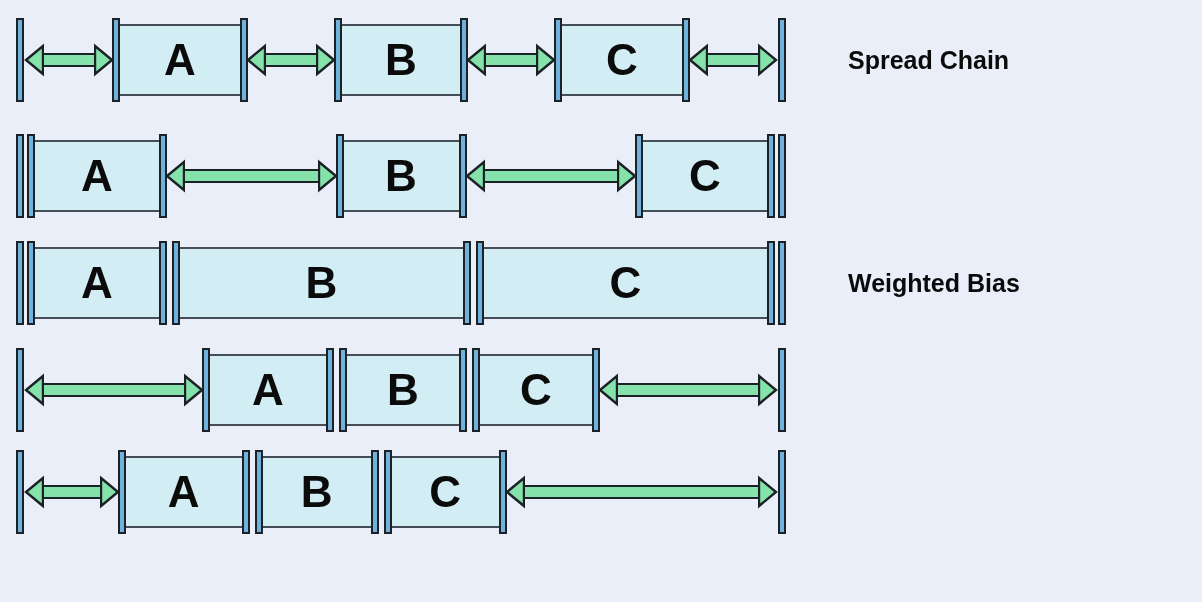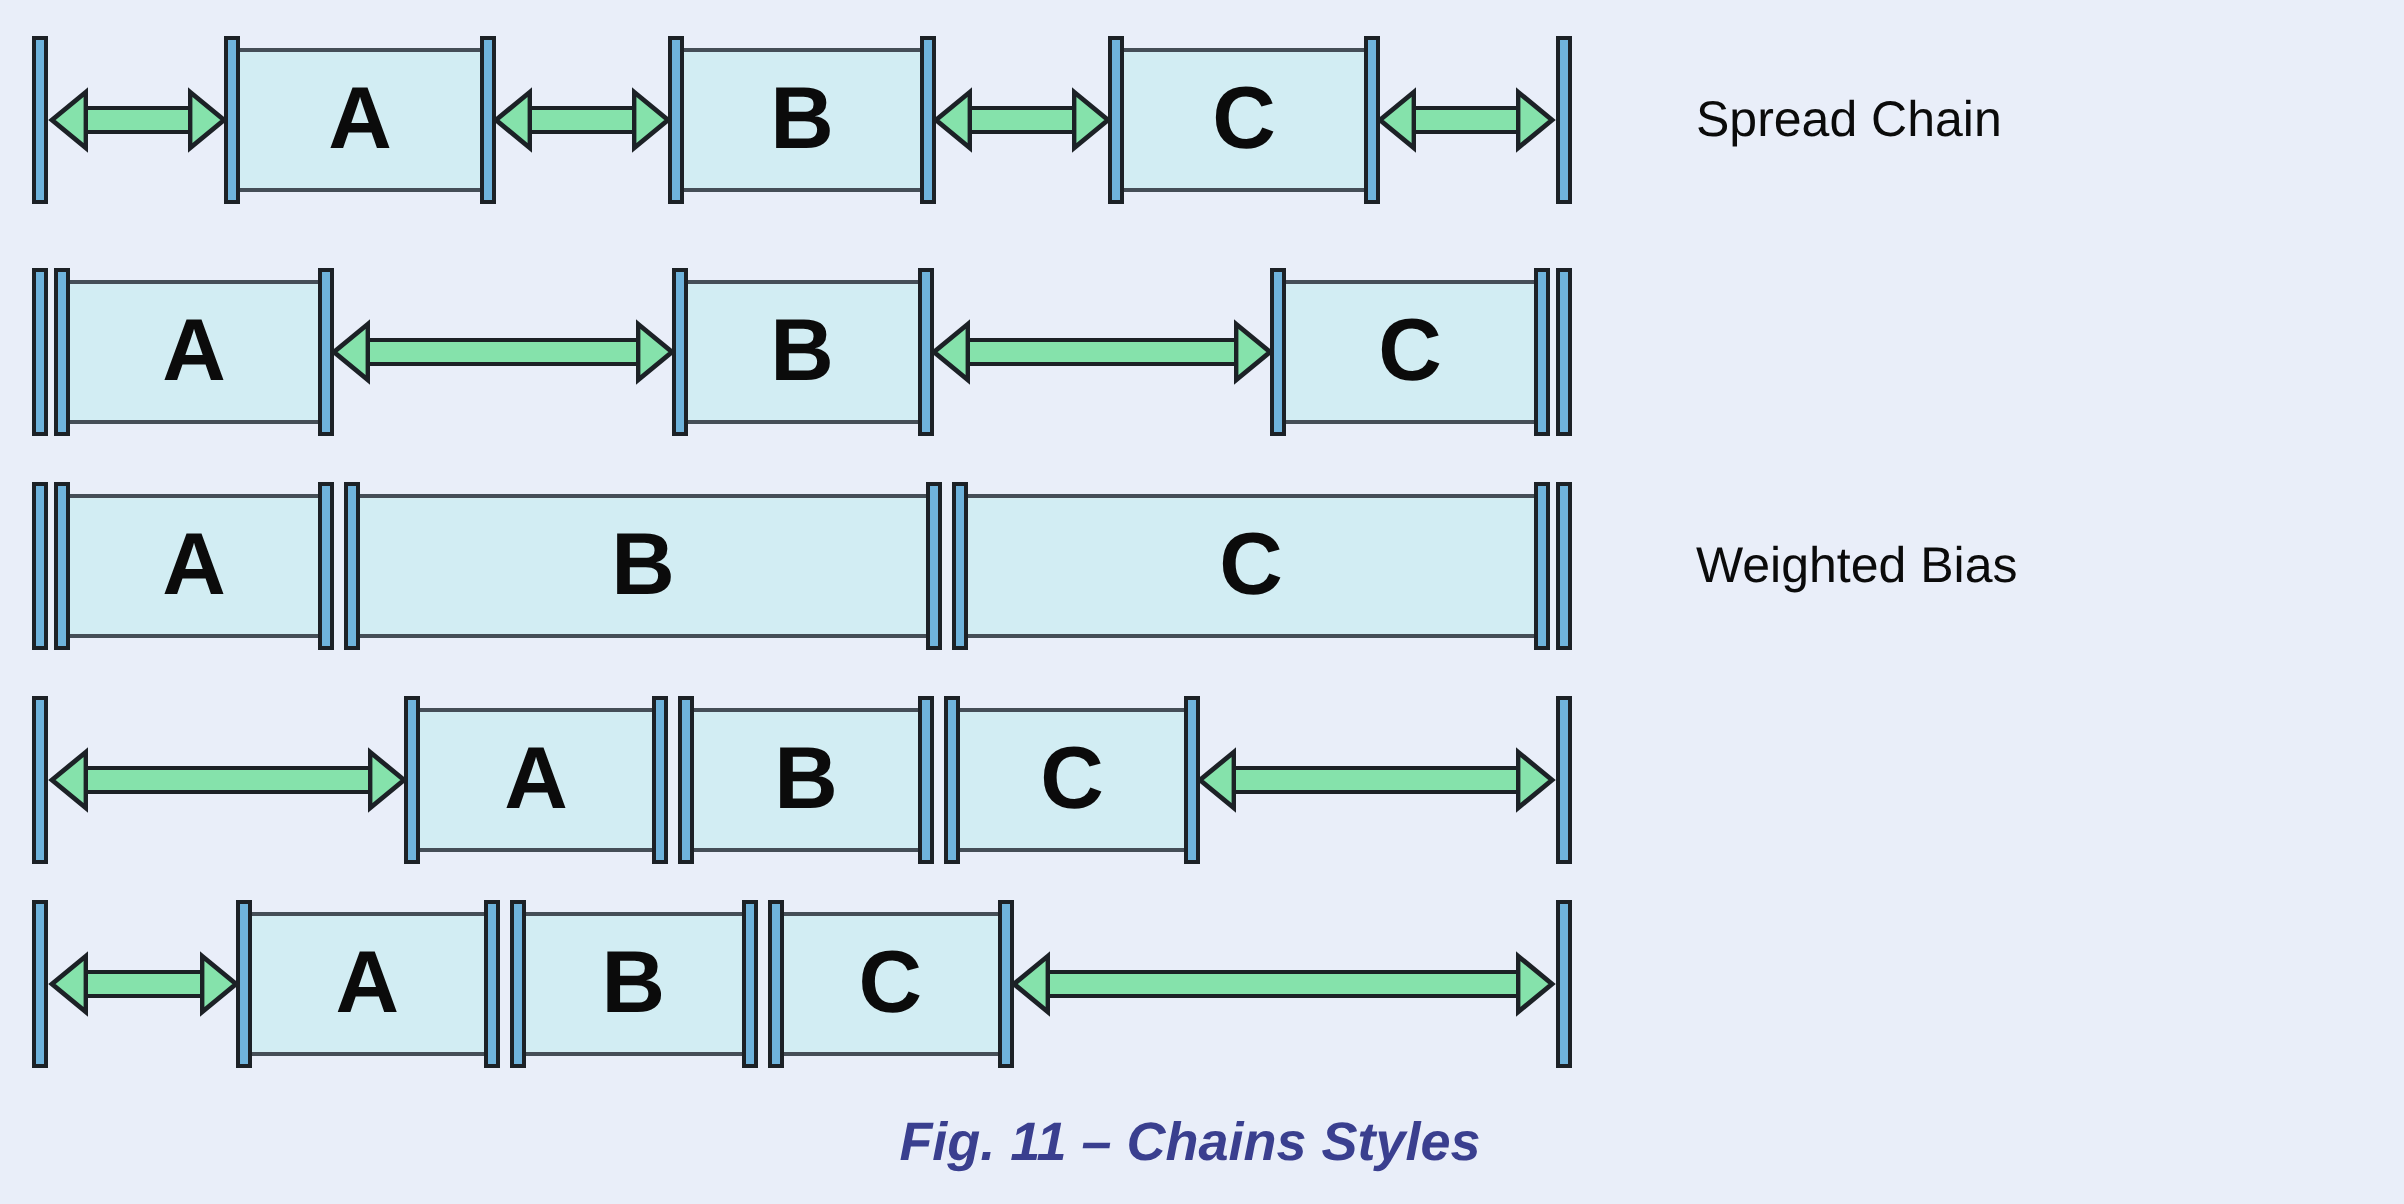--- a/index.html
+++ b/index.html
@@ -23,20 +23,21 @@
     height:84px;
     display:flex;
     align-items:center;
   }
   .row-label{
     margin-left:62px;
     font-size:25px;
     color:#0B0B0B;
     white-space:nowrap;
     flex:none;
+    font-weight:bold;
   }
   
   .anchor{
     flex:none;
     width:8px;height:84px;
     background:#6FB3DC;
     border:2px solid #1C2126;
     box-sizing:border-box;
   }
   
@@ -345,14 +346,13 @@
         <span class="head">
             <svg width="20" height="34" viewBox="0 0 20 34">
               <polygon points="1,3 18,17 1,31"></polygon>
             </svg>
           </span>
       </div>
       <span class="anchor"></span>
     </div>
   </div>
 
-  <div class="caption">Fig. 11 – Chains Styles</div>
 </div>
 
 </body></html>

